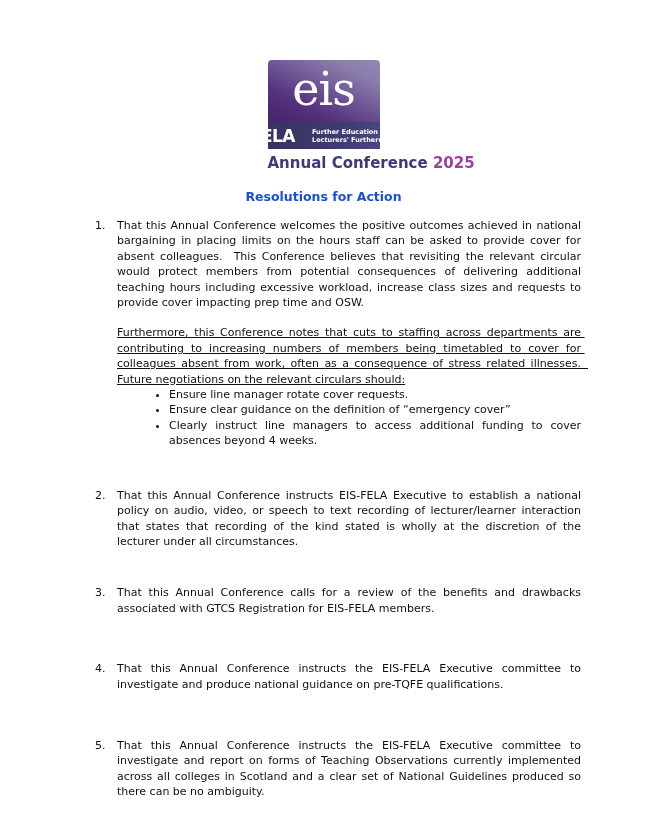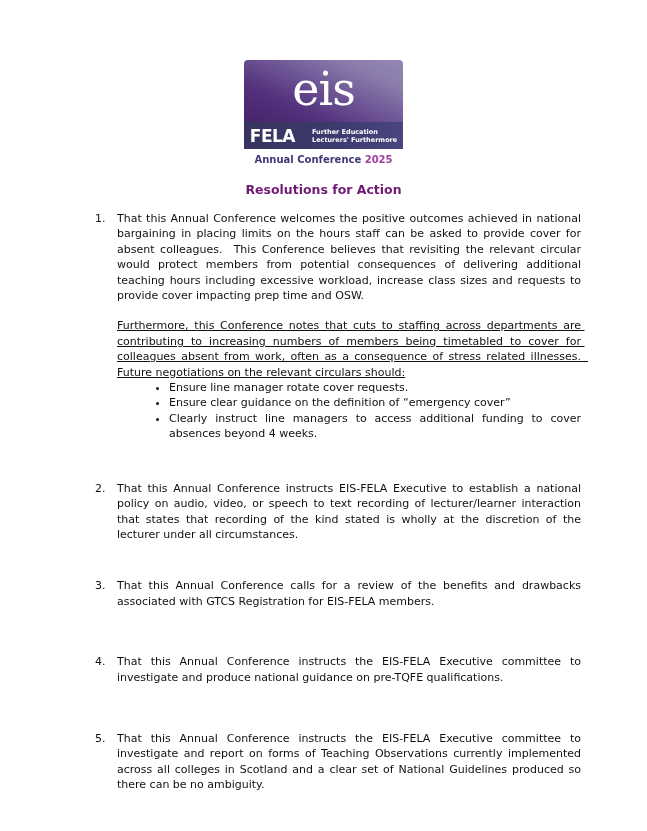--- a/index.html
+++ b/index.html
@@ -18,21 +18,21 @@
     position: relative;
   }
 
   
   .logo-wrap {
     padding-top: 60px;
     display: flex;
     justify-content: center;
   }
   .logo {
-    width: 159px;
+    width: 112px;
     text-align: center;
   }
   .logo-eis {
     height: 62px;
     border-radius: 4px 4px 0 0;
     background: linear-gradient(205deg, #9488b4 0%, #8a7bab 22%, #6d5494 48%, #53317c 72%, #45246a 100%);
     display: flex;
     align-items: center;
     justify-content: center;
   }
@@ -63,33 +63,33 @@
     text-align: left;
     color: #ffffff;
     font-size: 6.5px;
     line-height: 8px;
     font-weight: 700;
     white-space: nowrap;
   }
   .logo-conf {
     margin-top: 5px;
     font-weight: bold;
-    font-size: 10px;
+    font-size: 15px;
     white-space: nowrap;
   }
   .conf-label { color: #3e3a75; }
   .conf-year  { color: #9d3f9c; }
 
   
   .doc-title {
     margin-top: 17px;
     text-align: center;
     font-weight: bold;
     font-size: 12.5px;
-    color: #701a75;
+    color: #1d4ed8;
   }
   .content {
     margin: 14px 66px 0 75px;
     font-size: 11px;
     line-height: 15.4px;
   }
   .section-heading {
     font-weight: bold;
     font-size: 11.5px;
     text-decoration: underline;

